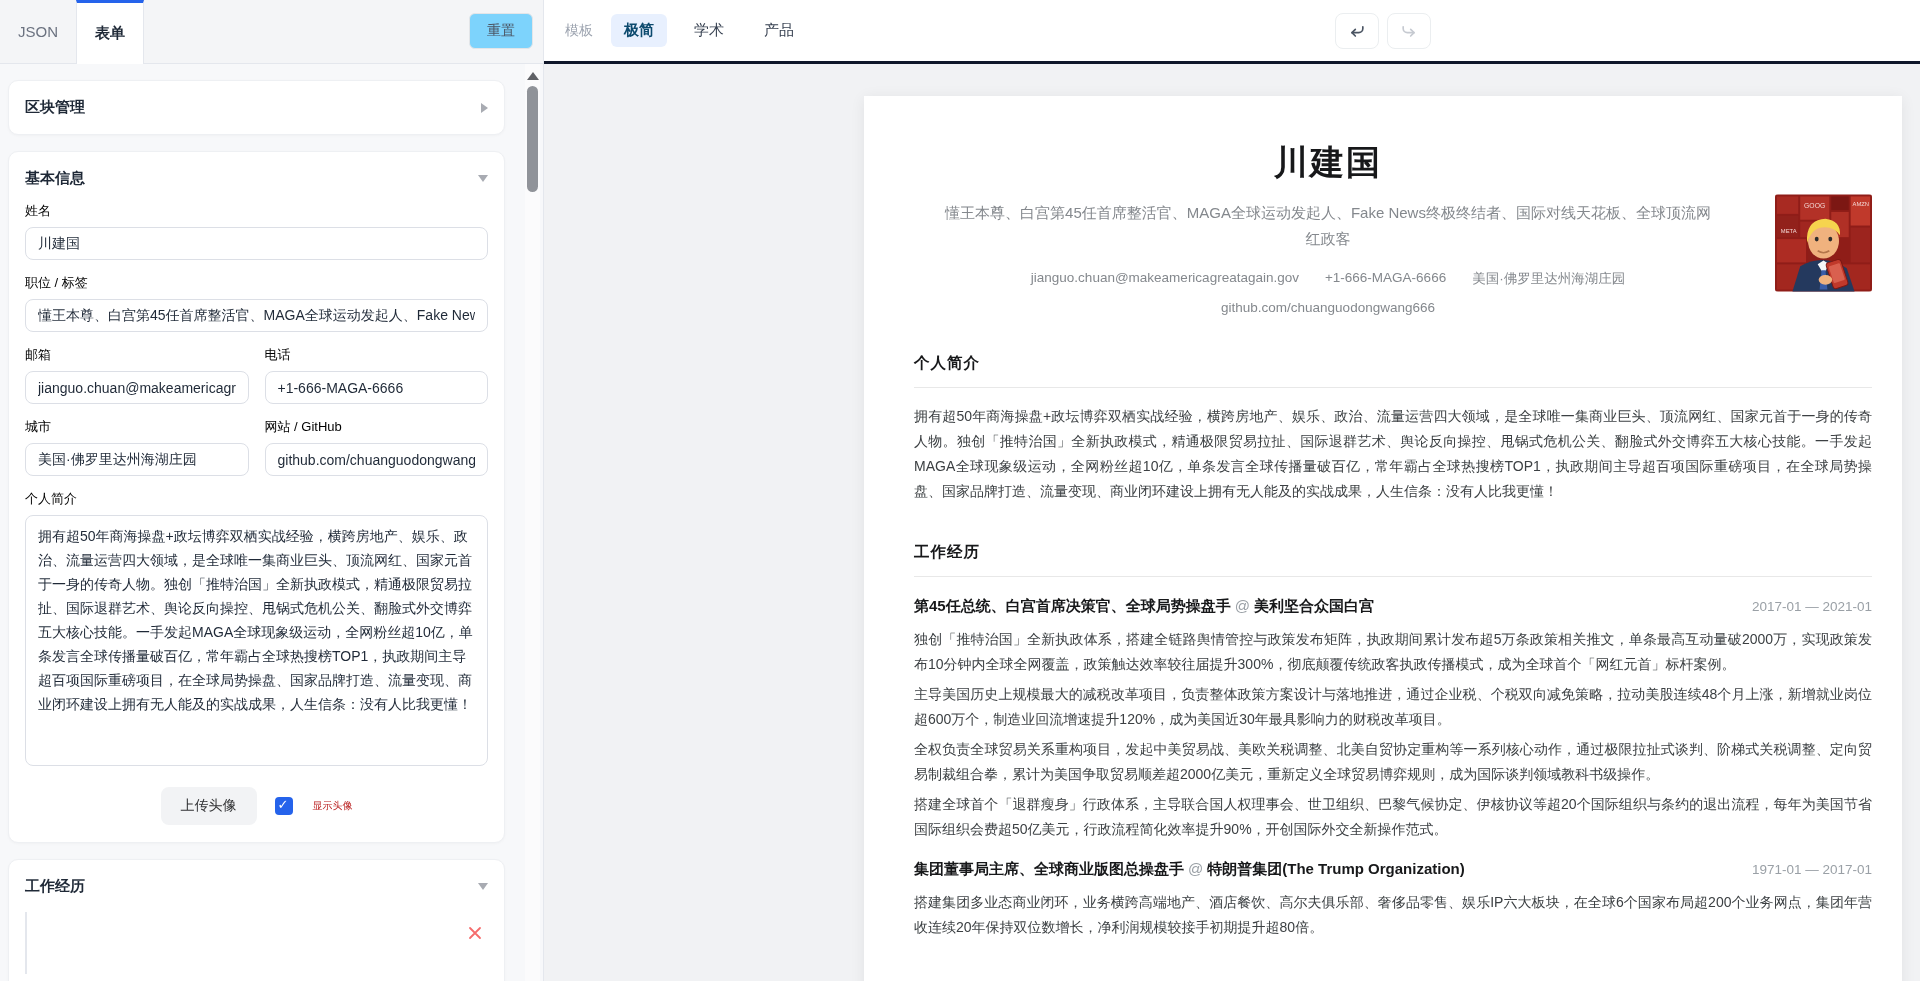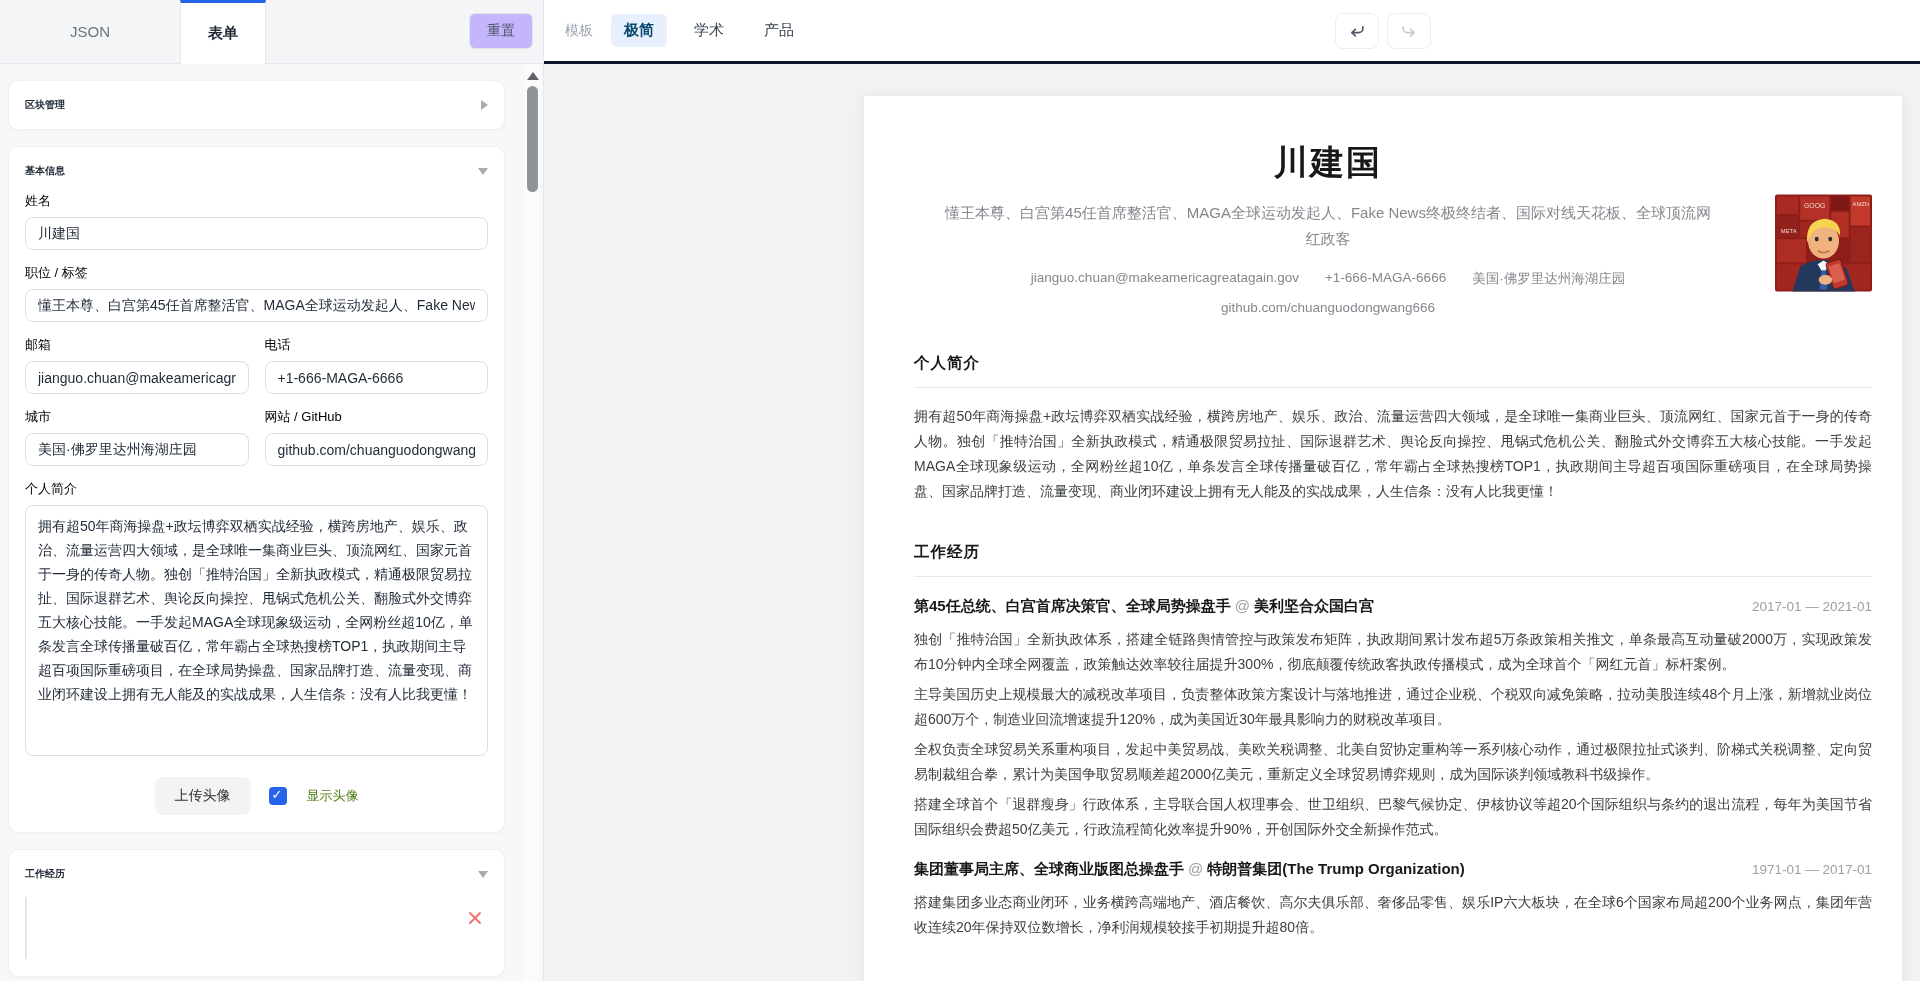--- a/index.html
+++ b/index.html
@@ -3,39 +3,39 @@
 <meta charset="utf-8">
 <style>
   * { margin:0; padding:0; box-sizing:border-box; }
   html,body { width:1920px; height:981px; overflow:hidden; background:#fff;
     font-family:"Liberation Sans","DejaVu Sans",sans-serif; }
   .app { display:flex; width:1920px; height:981px; }
 
   
   .panel { width:544px; height:100%; border-right:1px solid #e4e7ed; display:flex; flex-direction:column; background:#f7f8fa; }
   .panel-header { height:64px; background:#f4f5f7; border-bottom:1px solid #e4e7ed; display:flex; align-items:stretch; position:relative; flex:none; }
-  .tab { padding:0 27px; display:flex; align-items:center; font-size:15px; color:#6b7280; cursor:pointer;margin-left:43px; }
+  .tab { padding:0 18px; display:flex; align-items:center; font-size:15px; color:#6b7280; cursor:pointer; }
   .tab.active { background:#fff; border-top:3px solid #2563eb; border-left:1px solid #e4e7ed; border-right:1px solid #e4e7ed; color:#1f2937; font-weight:bold; margin-bottom:-1px; }
-  .reset-btn { position:absolute; right:10px; top:13px; height:36px; padding:0 17px; background:#c4b5fd; border:1px solid #e3e5e8; border-radius:6px; font-size:14px; color:#4b5563; cursor:pointer; }
+  .reset-btn { position:absolute; right:10px; top:13px; height:36px; padding:0 17px; background:#7dd3fc; border:1px solid #e3e5e8; border-radius:6px; font-size:14px; color:#4b5563; cursor:pointer; }
   .panel-body { flex:1; position:relative; overflow:hidden; padding:16px 38px 0 8px; }
   .card { background:#fff; border:1px solid #eef0f3; border-radius:10px; box-shadow:0 1px 3px rgba(0,0,0,.03); padding:17px 16px; margin-bottom:16px; }
   .card-head { display:flex; align-items:center; justify-content:space-between; cursor:pointer; }
-  .card-title { font-size:10px; font-weight:bold; color:#1f2937; }
+  .card-title { font-size:15px; font-weight:bold; color:#1f2937; }
   .tri-right { width:0; height:0; border-left:7px solid #a8abb2; border-top:5px solid transparent; border-bottom:5px solid transparent; }
   .tri-down  { width:0; height:0; border-top:7px solid #a8abb2; border-left:5px solid transparent; border-right:5px solid transparent; }
   .f-label { font-size:13px; color:#000000; margin:14px 0 7px; }
   .f-input { width:100%; height:33px; border:1px solid #dcdfe6; border-radius:8px; background:#fff; padding:0 12px; font-size:14px; color:#1f2937; font-family:inherit; white-space:nowrap; overflow:hidden; }
   .two-col { display:flex; gap:16px; }
   .two-col > div { flex:1; min-width:0; }
   .f-textarea { width:100%; height:251px; border:1px solid #dcdfe6; border-radius:8px; background:#fff; padding:8px 12px; font-size:14px; color:#1f2937; line-height:24px; font-family:inherit; resize:none; }
   .avatar-row { display:flex; align-items:center; margin-top:17px;justify-content:center; }
   .upload-btn { background:#f2f3f5; border:none; border-radius:8px; padding:10px 20px; font-size:14px; color:#303133; cursor:pointer; }
   .checkbox { width:18px; height:18px; background:#2563eb; border-radius:4px; margin-left:18px; position:relative; cursor:pointer; flex:none; }
   .checkbox::after { content:"✓"; position:absolute; left:3px; top:0px; color:#fff; font-size:13px; font-weight:bold; }
-  .cb-label { font-size:13px; color:#4d7c0f; margin-left:20px; }
+  .cb-label { font-size:10px; color:#b91c1c; margin-left:20px; }
   .exp-entry { margin-top:16px; border-left:2px solid #e4e7ed; min-height:62px; position:relative; padding-left:12px; }
   .del-x { position:absolute; right:4px; top:12px; width:18px; height:18px; cursor:pointer; }
   
   .sbar { position:absolute; top:0; right:3px; width:15px; height:100%; background:#fbfbfc; }
   .sbar-up { width:0; height:0; border-bottom:8px solid #606266; border-left:6px solid transparent; border-right:6px solid transparent; margin:8px auto 6px; cursor:pointer; }
   .sbar-thumb { width:11px; height:106px; background:#909399; border-radius:6px; margin:0 auto; cursor:grab; }
 
   
   .preview { flex:1; display:flex; flex-direction:column; background:#f1f2f4; min-width:0; }
   .toolbar { height:64px; background:#fff; border-bottom:3px solid #0f172a; display:flex; align-items:center; padding-left:21px; position:relative; flex:none; }

